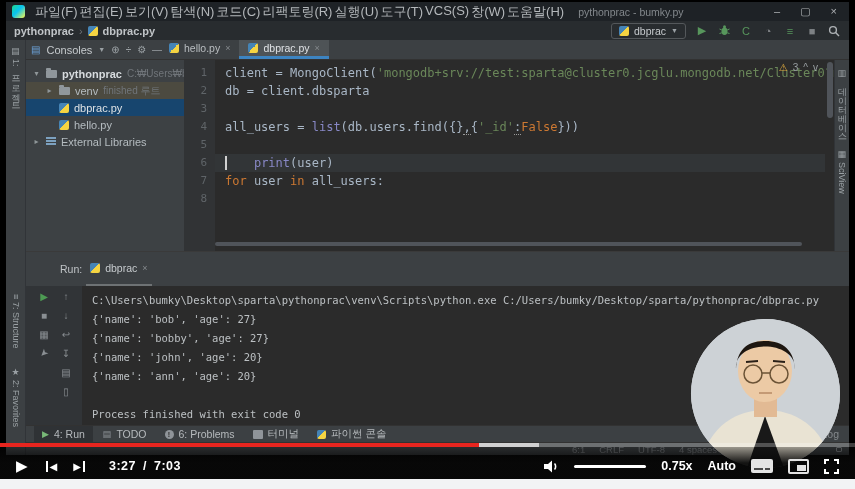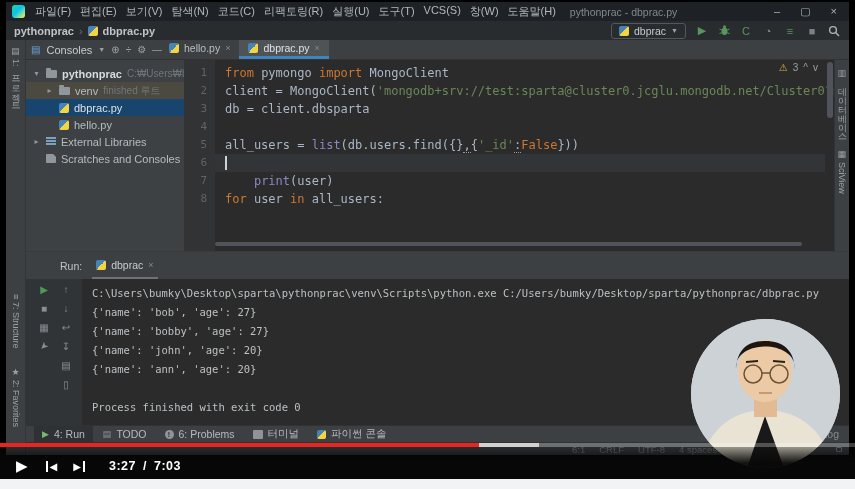--- a/index.html
+++ b/index.html
@@ -5,21 +5,21 @@
   html,body{margin:0;padding:0;background:#e8eaed;}
   *{box-sizing:border-box;}
   .stage{position:relative;width:855px;height:489px;background:#000;overflow:hidden;
          font-family:"Liberation Sans",sans-serif;-webkit-font-smoothing:antialiased;}
   
   .ide{position:absolute;left:6px;top:2px;width:843px;height:453px;background:#2b2b2b;
        display:flex;flex-direction:column;color:#bbb;font-size:11px;}
   .titlebar{height:19px;background:#1e2226;display:flex;align-items:center;padding:0 6px;flex:none;}
   .logo{width:13px;height:13px;border-radius:3px;margin-right:10px;flex:none;
         background:linear-gradient(135deg,#21d789 0%,#07c3f2 45%,#fcf84a 100%);}
-  .menus{display:flex;gap:9px;font-size:11px;color:#b4b8bb;white-space:nowrap;}
+  .menus{display:flex;gap:2px;font-size:13px;color:#b4b8bb;white-space:nowrap;}
   .menus span{cursor:default;}
   .wtitle{margin-left:14px;color:#83888c;font-size:10.5px;white-space:nowrap;}
   .winbtns{margin-left:auto;display:flex;gap:20px;color:#aeb2b5;font-size:11px;padding-right:6px;}
   
   .row2{height:19px;background:#282c2f;display:flex;align-items:center;padding:0 8px;flex:none;}
   .crumb{display:flex;align-items:center;gap:5px;color:#c0c4c7;font-weight:bold;font-size:11px;}
   .crumb .sep{color:#6e7377;font-weight:normal;}
   .runwidget{margin-left:auto;display:flex;align-items:center;gap:9px;}
   .runbox{display:flex;align-items:center;gap:5px;border:1px solid #54585b;border-radius:3px;
           padding:1px 7px;color:#c7cbce;font-size:10.5px;}
@@ -77,21 +77,21 @@
            font-family:"Liberation Sans",sans-serif;font-size:10px;color:#9aa0a3;}
   .warn-tri{color:#d8a53d;font-size:10px;}
   .hscroll{position:absolute;left:31px;right:14px;bottom:5px;height:4px;}
   .hscroll div{width:97%;height:100%;background:#50545a;border-radius:2px;}
   .vscroll{position:absolute;right:1px;top:0;width:6px;bottom:0;}
   .vscroll div{margin-top:2px;height:56px;background:#50545a;border-radius:3px;}
   .rightstrip{width:15px;background:#3c4043;border-left:1px solid #313438;display:flex;
               flex-direction:column;align-items:center;flex:none;}
   
   .runpanel{flex:1;display:flex;flex-direction:column;border-top:1px solid #3a3a3a;background:#2b2b2b;min-height:0;}
-  .runheader{height:27px;background:#3c4043;display:flex;align-items:center;gap:10px;padding-left:34px;flex:none;}
+  .runheader{height:34px;background:#3c4043;display:flex;align-items:center;gap:4px;padding-left:34px;flex:none;}
   .runlabel{color:#c0c4c7;font-size:10.5px;}
   .runtab{display:flex;align-items:center;gap:5px;color:#c7cbce;font-size:10.5px;height:100%;
           border-bottom:2px solid #6e7274;padding:0 4px;}
   .runtab .x{color:#85898d;font-size:9px;}
   .runbody{flex:1;display:flex;min-height:0;}
   .runicons{width:56px;background:#313437;display:flex;gap:2px;padding:5px 0 0 8px;flex:none;}
   .runicons .col{display:flex;flex-direction:column;gap:8px;width:20px;align-items:center;}
   .ric{font-size:10px;color:#8a8f93;height:11px;line-height:11px;}
   .ric.green{color:#4d9b53;}
   .ric.pin{transform:rotate(135deg);display:inline-block;}
@@ -157,21 +157,21 @@
           <span>보기(V)</span>
           <span>탐색(N)</span>
           <span>코드(C)</span>
           <span>리팩토링(R)</span>
           <span>실행(U)</span>
           <span>도구(T)</span>
           <span>VCS(S)</span>
           <span>창(W)</span>
           <span>도움말(H)</span>
         </nav>
-      <span class="wtitle">pythonprac - dbprac.py</span>
+      <span class="wtitle">pythonprac - bumky.py</span>
       <div class="winbtns">
         <span>–</span>
         <span>▢</span>
         <span>×</span>
       </div>
     </div>
 
     <div class="row2">
       <div class="crumb">
         <span>pythonprac</span>
@@ -274,41 +274,35 @@
               <div class="trow " style="padding-left: 19px;">
                 <span class="arr"></span>
                 <span class="pyico"></span>
                 <span class="lbl">hello.py</span>
               </div>
               <div class="trow " style="padding-left: 6px;">
                 <span class="arr">▸</span>
                 <span class="libico"></span>
                 <span class="lbl">External Libraries</span>
               </div>
-              <div class="trow " style="padding-left: 6px;">
-                <span class="arr"></span>
-                <span class="scrico"></span>
-                <span class="lbl">Scratches and Consoles</span>
-              </div>
             </div>
 
           <div class="editor">
             <div class="curline"></div>
             <div class="gutter" id="gutter">
                 <div>1</div>
                 <div>2</div>
                 <div>3</div>
                 <div>4</div>
                 <div>5</div>
                 <div>6</div>
                 <div>7</div>
                 <div>8</div>
               </div>
             <div class="codearea" id="codearea">
-                <div class="cline"><span class="tok-kw">from</span><span class="tok-pl"> pymongo </span><span class="tok-kw">import</span><span class="tok-pl"> MongoClient</span></div>
                 <div class="cline"><span class="tok-pl">client = MongoClient(</span><span class="tok-str">'mongodb+srv://test:sparta@cluster0.jcglu.mongodb.net/Cluster0?retryWrites=tru</span></div>
                 <div class="cline"><span class="tok-pl">db = client.dbsparta</span></div>
                 <div class="cline"></div>
                 <div class="cline"><span class="tok-pl">all_users = </span><span class="tok-fn">list</span><span class="tok-pl">(db.users.find({}</span><span class="tok-sq">,</span><span class="tok-pl">{</span><span class="tok-str">'_id'</span><span class="tok-sq">:</span><span class="tok-kw">False</span><span class="tok-pl">}))</span></div>
                 <div class="cline"></div>
                 <div class="cline"><span class="tok-pl">    </span><span class="tok-fn">print</span><span class="tok-pl">(user)</span></div>
                 <div class="cline"><span class="tok-kw">for</span><span class="tok-pl"> user </span><span class="tok-kw">in</span><span class="tok-pl"> all_users:</span></div>
               </div>
             <div class="caret"></div>
             <div class="inspect">
@@ -428,16 +422,34 @@
 
   <div class="controls">
     <span class="ctl playbtn">▶</span>
     <span class="ctl skip prev">◀</span>
     <span class="ctl skip next">▶</span>
     <span class="timetxt">
       <span>3:27</span>
       <span>/</span>
       <span>7:03</span>
     </span>
+    <span class="rgrp">
+      <span class="ctl">
+        <svg width="15" height="13" viewBox="0 0 15 13">
+            <polygon points="0,4 4,4 8,0.5 8,12.5 4,9 0,9" fill="#fff"></polygon>
+            <path d="M10.5,3.5 C12,5 12,8 10.5,9.5" stroke="#fff" stroke-width="1.6" fill="none"></path>
+          </svg>
+      </span>
+      <span class="volslider"></span>
+      <span class="spd">0.75x</span>
+      <span class="qual">Auto</span>
+      <span class="ccic"></span>
+      <span class="pipic"></span>
+      <span class="ctl">
+        <svg width="15" height="15" viewBox="0 0 15 15">
+            <path d="M1,5 V1 H5 M10,1 H14 V5 M14,10 V14 H10 M5,14 H1 V10" stroke="#fff" stroke-width="2" fill="none"></path>
+          </svg>
+      </span>
+    </span>
   </div>
 
   <div class="pagefoot"></div>
 </div>
 
 </body></html>

